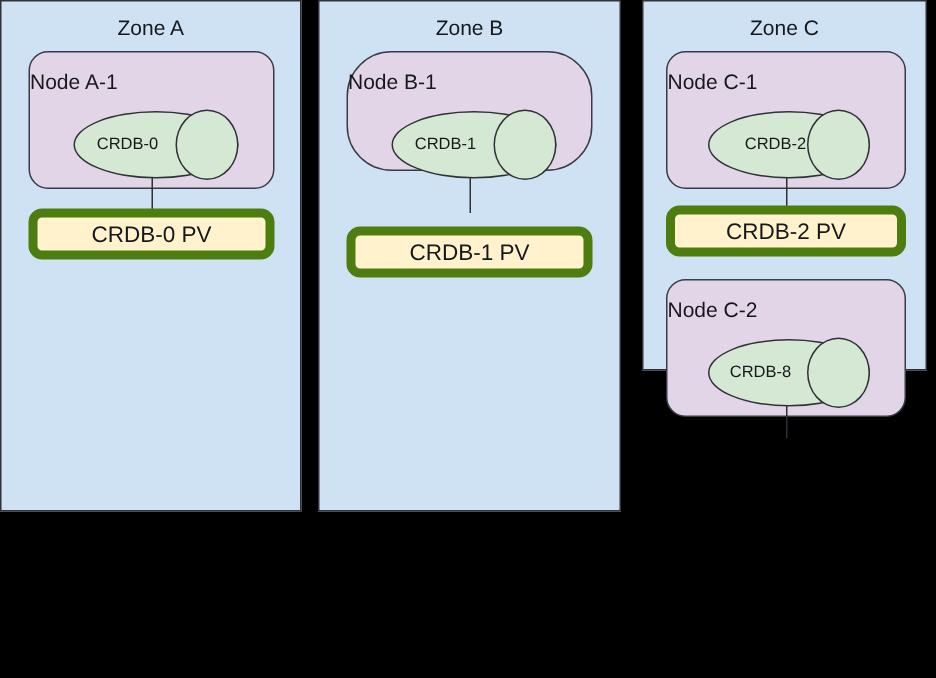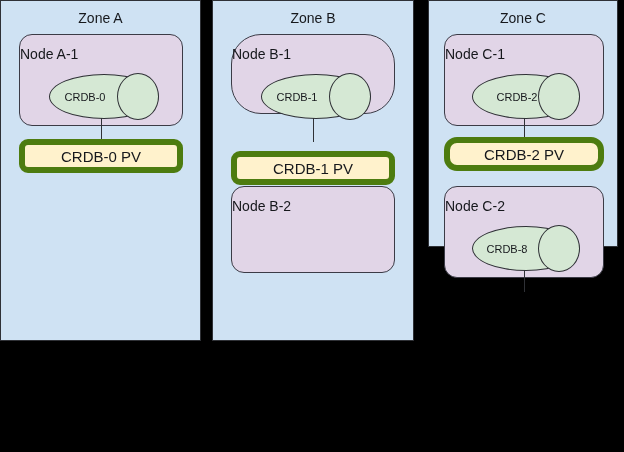--- a/index.html
+++ b/index.html
@@ -158,40 +158,37 @@
         <div class="cyl-label" style="width:72px;text-align:center;">CRDB-1</div>
       </div>
     </div>
 
     <div class="connector" style="left:100px; top:117px; height:24px;"></div>
 
     <div class="pv" style="left:18px; top:138px; width:164px; height:34px;margin-top:12px;">
       <span class="pv-label">CRDB-1 PV</span>
     </div>
 
-    <div class="node" style="left:18px; top:185px; width:164px; height:87px;">
-      <div class="node-title">Node B-2</div>
-    </div>
   </div>
 
   <div class="zone" style="left:428px; width:190px; height:247px;">
     <div class="zone-title">Zone C</div>
 
     <div class="node" style="left:15px; top:33px; width:160px; height:92px;">
       <div class="node-title">Node C-1</div>
       <div class="cyl" style="left:27px; top:39px; width:108px; height:45px;">
         <div class="cyl-body"></div>
         <div class="cyl-cap" style="left:66px; width:40px;"></div>
         <div class="cyl-label" style="width:70px;padding-left:10px;">CRDB-2</div>
       </div>
     </div>
 
     <div class="connector" style="left:95px; top:117px; height:22px;"></div>
 
-    <div class="pv" style="left:15px; top:136px; width:160px; height:34px;border-radius:13px;">
+    <div class="pv" style="left:15px; top:136px; width:160px; height:34px;">
       <span class="pv-label">CRDB-2 PV</span>
     </div>
 
     <div class="node" style="left:15px; top:185px; width:160px; height:92px;">
       <div class="node-title">Node C-2</div>
       <div class="cyl" style="left:27px; top:39px; width:108px; height:45px;">
         <div class="cyl-body"></div>
         <div class="cyl-cap" style="left:66px; width:40px;"></div>
         <div class="cyl-label" style="width:70px;">CRDB-8</div>
       </div>

